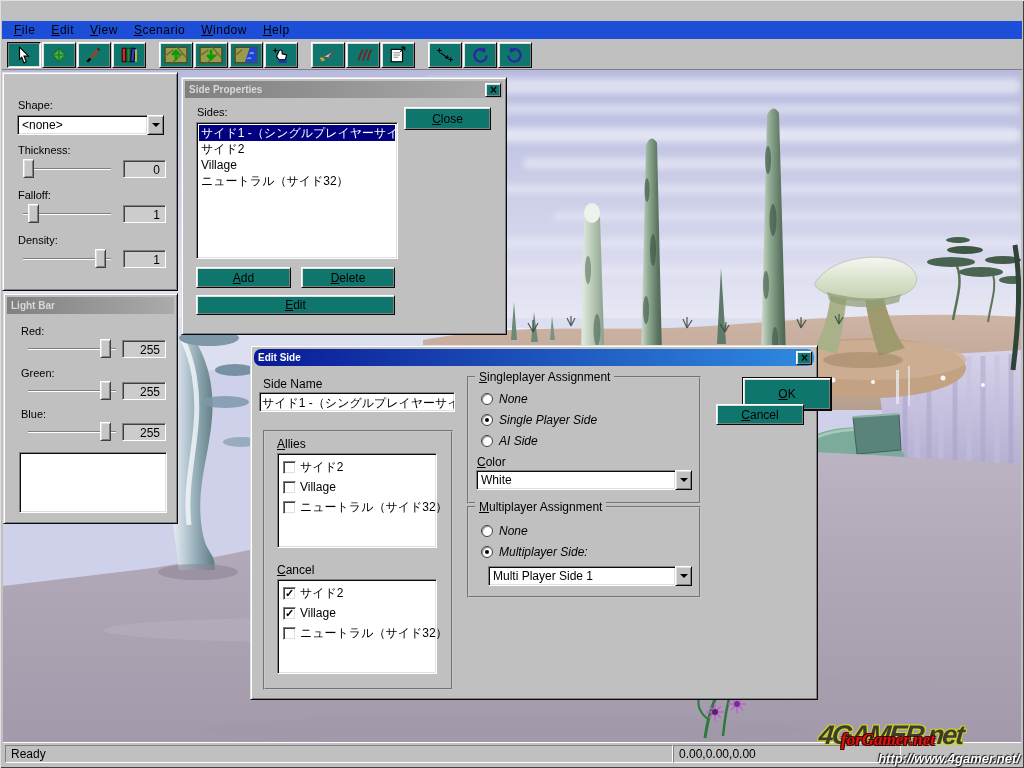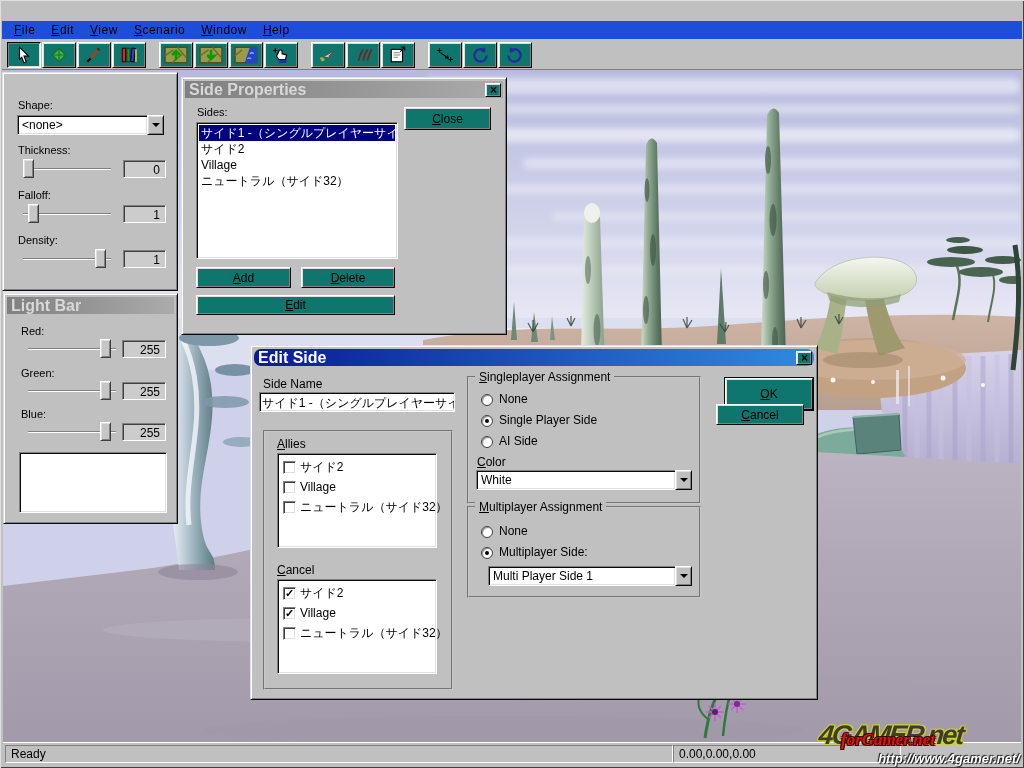--- a/index.html
+++ b/index.html
@@ -49,21 +49,21 @@
   .tb-gap { width:12px; }
   .tb-btn svg { width:24px; height:18px; }
 
   
   .viewport { position:absolute; left:3px; top:70px; width:1018px; height:672px; background:#cfd1ea; }
 
   
   .win { position:absolute; background:#c0c0c0; border:1px solid; border-color:#dfdfdf #0a0a0a #0a0a0a #dfdfdf;
          box-shadow: inset 1px 1px 0 #ffffff, inset -1px -1px 0 #808080; }
   .titlebar { position:absolute; left:3px; top:3px; right:3px; height:17px; display:flex; align-items:center;
-         padding:0 2px 0 4px; font-weight:bold; font-size:16px; }
+         padding:0 2px 0 4px; font-weight:bold; font-size:10px; }
   .titlebar.inactive { background:linear-gradient(90deg,#808080,#ababab); color:#d8d8d8; }
   .titlebar.active { background:linear-gradient(90deg,#0a1a96,#2f8be0); color:#fff;border-radius:7px; }
 
   .combo { position:absolute; display:flex; }
   .combo .combo-text { flex:1; background:#fff; border:1px solid; border-color:#808080 #ffffff #ffffff #808080;
       box-shadow: inset 1px 1px 0 #0a0a0a, inset -1px -1px 0 #dfdfdf; border-right:none;
       font-size:12px; padding:2px 0 0 4px; overflow:hidden; white-space:nowrap; }
   .combo .combo-arrow { width:17px; border:1px solid; border-color:#ffffff #0a0a0a #0a0a0a #ffffff;
       box-shadow: inset 1px 1px 0 #dfdfdf, inset -1px -1px 0 #808080; background:#c0c0c0;
       display:flex; align-items:center; justify-content:center; }
@@ -79,21 +79,21 @@
   .listbox { position:absolute; font-size:12px; padding:2px; overflow:hidden; }
   .listbox .item { display:block; height:16px; line-height:16px; padding:0 2px; white-space:nowrap; overflow:hidden; }
   .listbox .item.selected { background:#000080; color:#fff; }
 
   .checkrow { display:flex; align-items:center; gap:4px; height:20px; padding-left:2px; font-size:12px; white-space:nowrap; }
   .cb { width:13px; height:13px; flex:0 0 13px; background:#fff; border:1px solid; border-color:#808080 #ffffff #ffffff #808080;
         box-shadow: inset 1px 1px 0 #404040, inset -1px -1px 0 #dfdfdf;
         display:flex; align-items:center; justify-content:center; }
   .cb.checked::before { content:'✓'; font-size:11px; font-weight:bold; line-height:1; }
 
-  .radiorow { position:absolute; display:flex; align-items:flex-end; gap:6px; font-size:12px; white-space:nowrap; }
+  .radiorow { position:absolute; display:flex; align-items:center; gap:6px; font-size:12px; white-space:nowrap;font-style:italic; }
   .radio { width:12px; height:12px; border-radius:50%; background:#fff; border:1px solid #404040;
         box-shadow: inset 1px 1px 1px #909090; }
   .radio.selected::after { content:''; display:block; width:4px; height:4px; border-radius:50%; background:#000; margin:3px 0 0 3px; }
 
   .groupbox { position:absolute; border:2px groove #c8c8c8; }
   .group-label { position:absolute; top:-8px; left:6px; background:#c0c0c0; padding:0 4px; font-size:12px; }
 
   
   .statusbar { position:absolute; left:3px; right:3px; top:742px; height:23px; background:#c0c0c0;
       display:flex; align-items:stretch; gap:0; padding:2px; border-top:1px solid #ffffff; }
@@ -549,21 +549,21 @@
       <div class="radiorow" style="left:12px; top:37px;">
         <span class="radio selected"></span>
         <span>Multiplayer Side:</span>
       </div>
       <div class="combo" style="left:19px; top:58px; width:204px; height:20px;">
         <span class="combo-text">Multi Player Side 1</span>
         <span class="combo-arrow"></span>
       </div>
     </div>
 
-    <div class="btn default" style="position:absolute; left:474px; top:32px; width:88px; height:32px;">
+    <div class="btn default" style="position:absolute; left:492px; top:32px; width:88px; height:32px;">
         <span class="u">OK</span>
       </div>
     <div class="btn" style="position:absolute; left:465px; top:58px; width:88px; height:21px;">
         <span class="u">Cancel</span>
       </div>
   </div>
 
   <div class="statusbar">
     <div class="sb-panel" style="width:668px;">
       <span>Ready</span>

